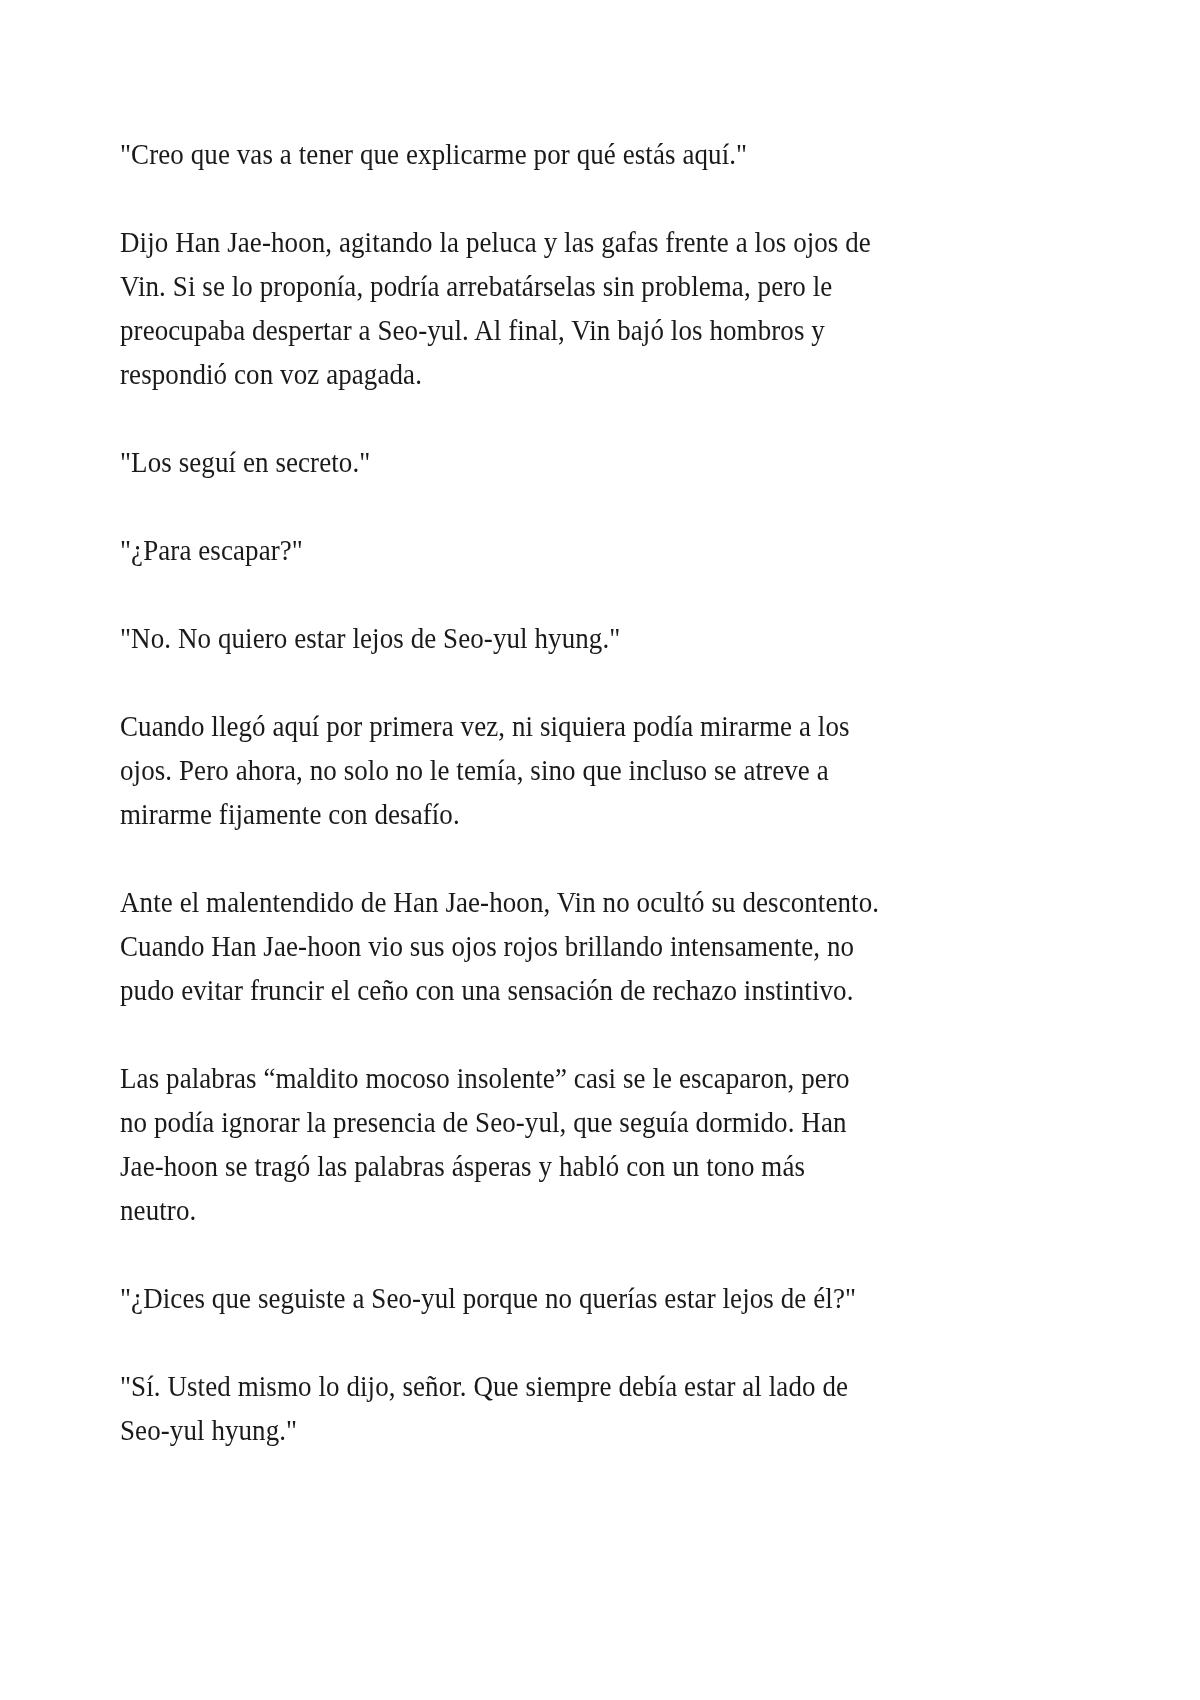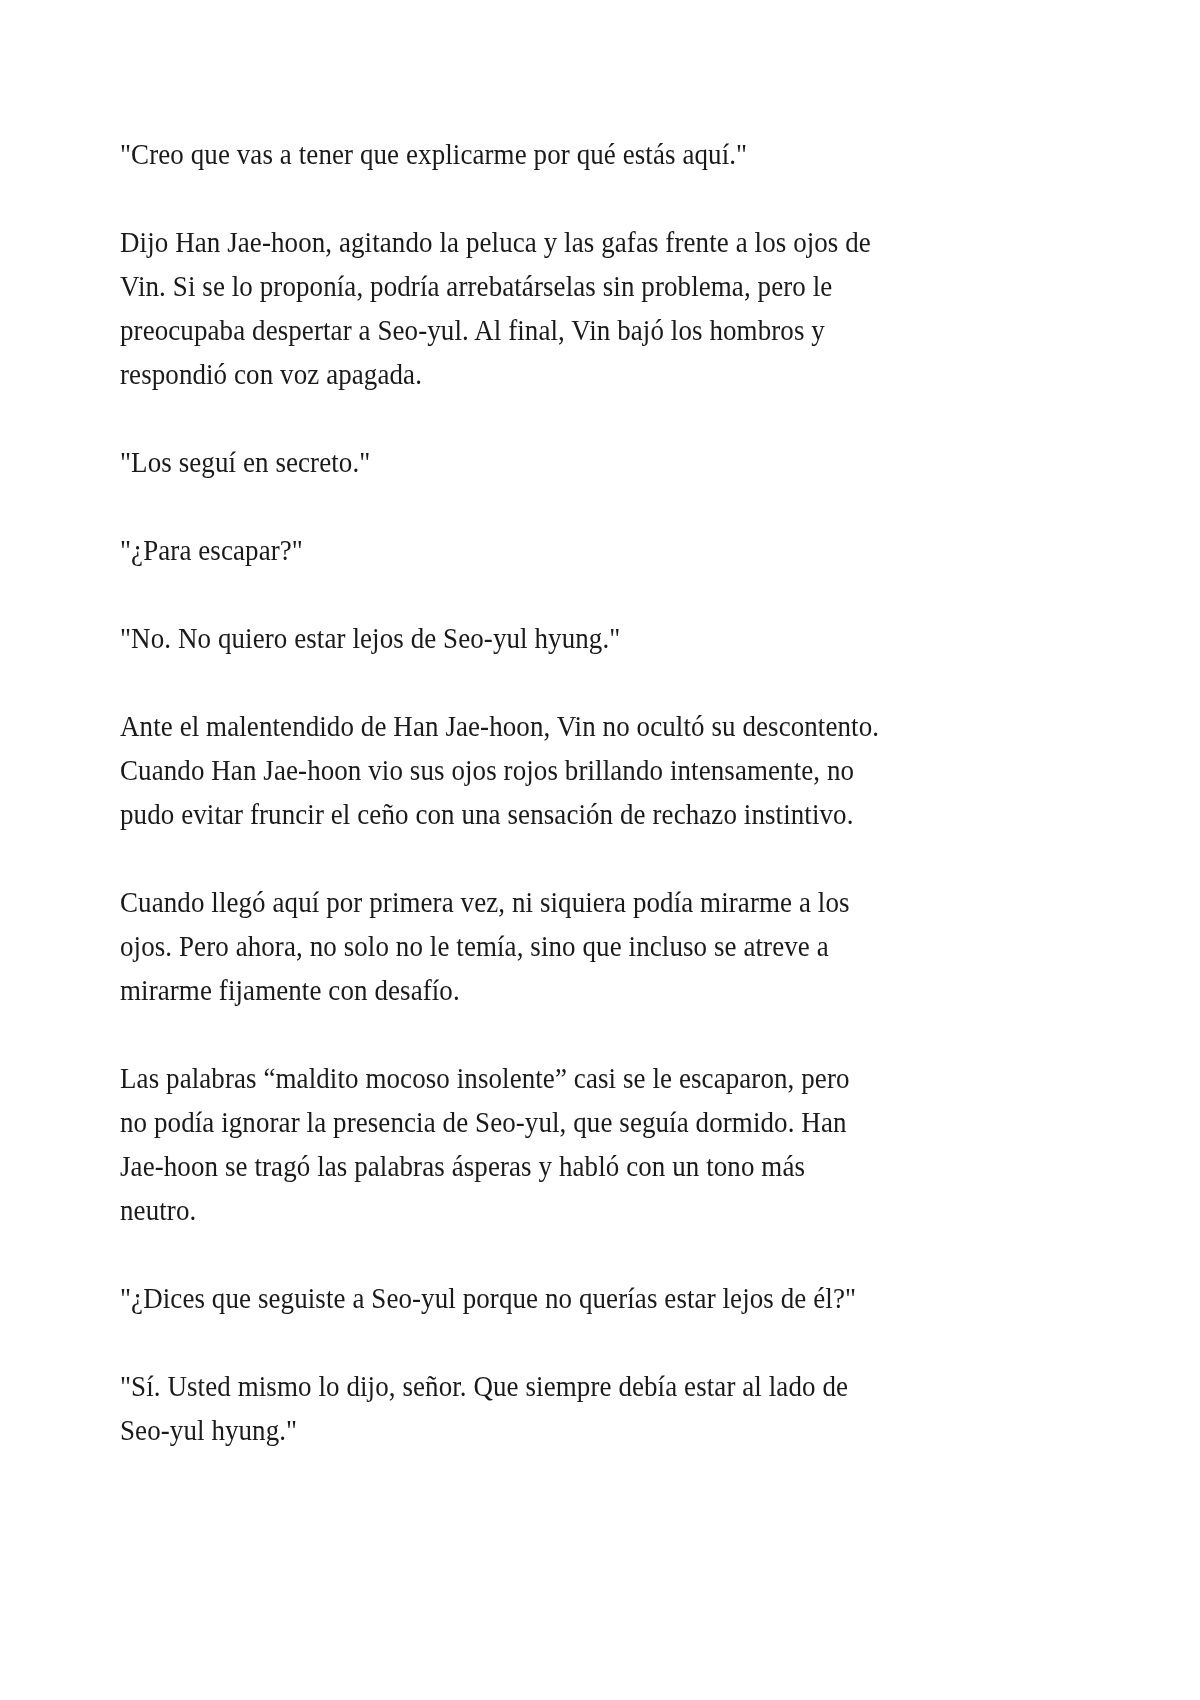--- a/index.html
+++ b/index.html
@@ -67,29 +67,29 @@
 
     <p class="paragraph">
       <span class="line">"¿Para escapar?"</span>
     </p>
 
     <p class="paragraph">
       <span class="line">"No. No quiero estar lejos de Seo-yul hyung."</span>
     </p>
 
     <p class="paragraph">
+      <span class="line">Cuando llegó aquí por primera vez, ni siquiera podía mirarme a los</span>
+      <span class="line">ojos. Pero ahora, no solo no le temía, sino que incluso se atreve a</span>
+      <span class="line">mirarme fijamente con desafío.</span>
+    </p>
+
+    <p class="paragraph">
       <span class="line">Ante el malentendido de Han Jae-hoon, Vin no ocultó su descontento.</span>
       <span class="line">Cuando Han Jae-hoon vio sus ojos rojos brillando intensamente, no</span>
       <span class="line">pudo evitar fruncir el ceño con una sensación de rechazo instintivo.</span>
-    </p>
-
-    <p class="paragraph">
-      <span class="line">Cuando llegó aquí por primera vez, ni siquiera podía mirarme a los</span>
-      <span class="line">ojos. Pero ahora, no solo no le temía, sino que incluso se atreve a</span>
-      <span class="line">mirarme fijamente con desafío.</span>
     </p>
 
     <p class="paragraph">
       <span class="line">Las palabras “maldito mocoso insolente” casi se le escaparon, pero</span>
       <span class="line">no podía ignorar la presencia de Seo-yul, que seguía dormido. Han</span>
       <span class="line">Jae-hoon se tragó las palabras ásperas y habló con un tono más</span>
       <span class="line">neutro.</span>
     </p>
 
     <p class="paragraph">

